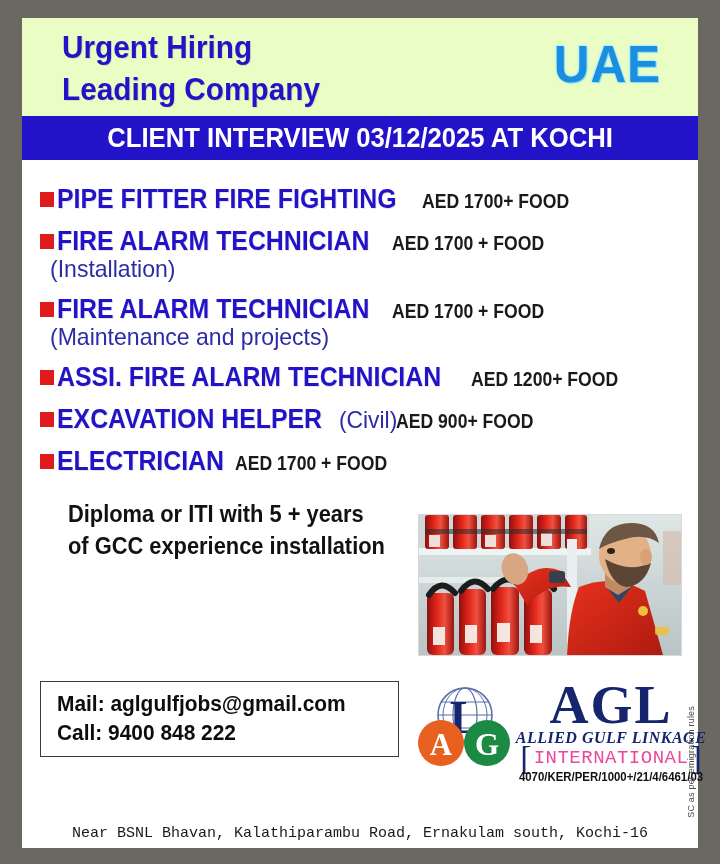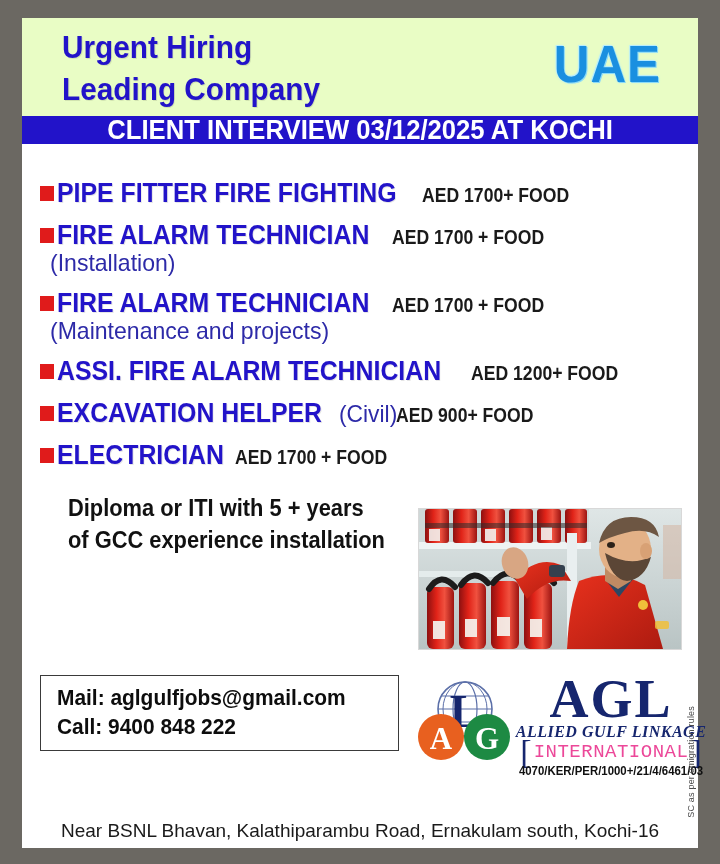--- a/index.html
+++ b/index.html
@@ -65,26 +65,26 @@
     transform: scaleX(0.95);
     text-shadow:
        0 0 3px #a8e7fb,
        1px 1px 0 #7fd4f5,
       -1px -1px 0 #bdeffd;
   }
 
   
   .banner-blue {
     background: #2213c9;
-    height: 28px;
+    height: 44px;
     flex: 0 0 auto;
     display: flex;
     align-items: center;
     justify-content: center;
-    margin-bottom: 16px;
+    margin-bottom: 6px;
   }
   .banner-blue .banner-text {
     color: #ffffff;
     font-family: "Liberation Sans", sans-serif;
     font-weight: bold;
     font-size: 27px;
     letter-spacing: 0px;
     transform: scaleX(0.95);
     white-space: nowrap;
   }
@@ -286,23 +286,23 @@
   }
 
   
   .footer-address {
     position: absolute;
     left: 0;
     right: 0;
     bottom: 6px;
     text-align: center;
     color: #1a1a1a;
-    font-family: Liberation Sans, sans-serif;
+    font-family: Liberation Mono, monospace;
     font-weight: normal;
-    font-size: 19px;
+    font-size: 15px;
     letter-spacing: 0px;
   }
 
   
   .side-note {
     position: absolute;
     right: 2px;
     bottom: 30px;
     writing-mode: vertical-rl;
     transform: rotate(180deg);

